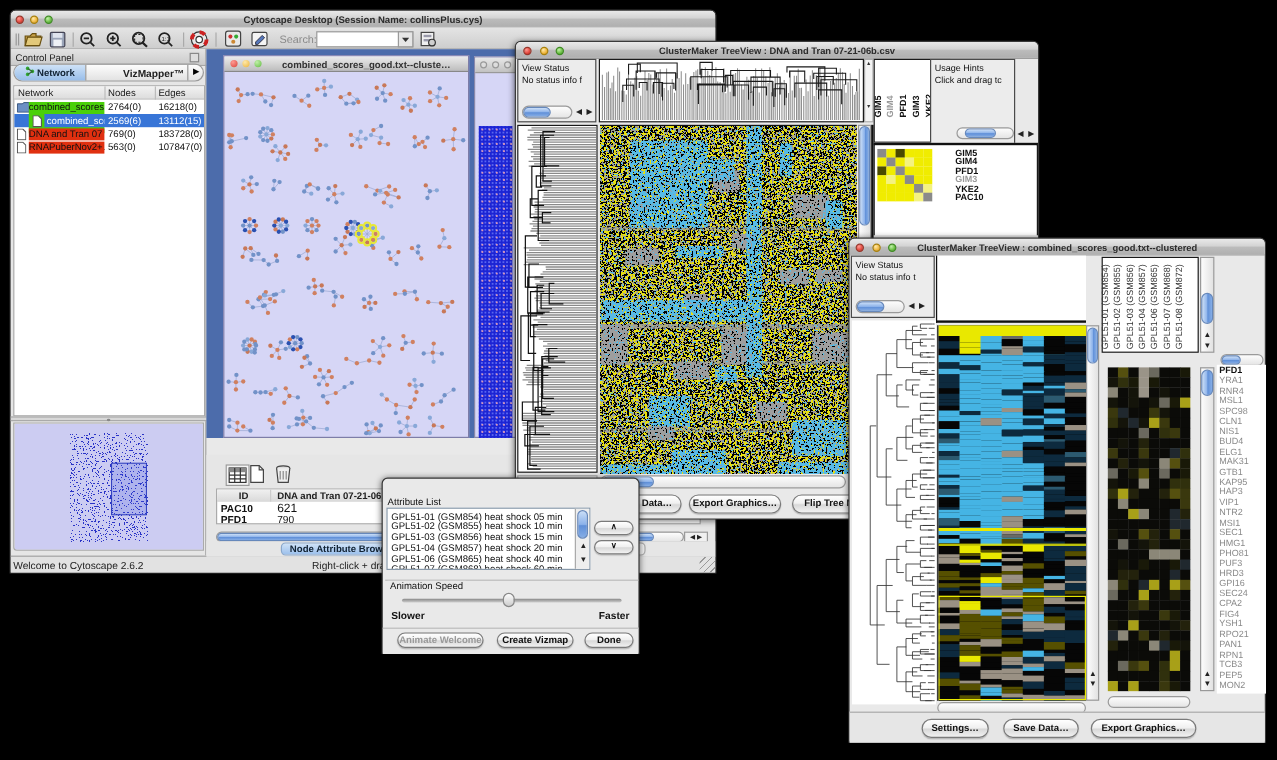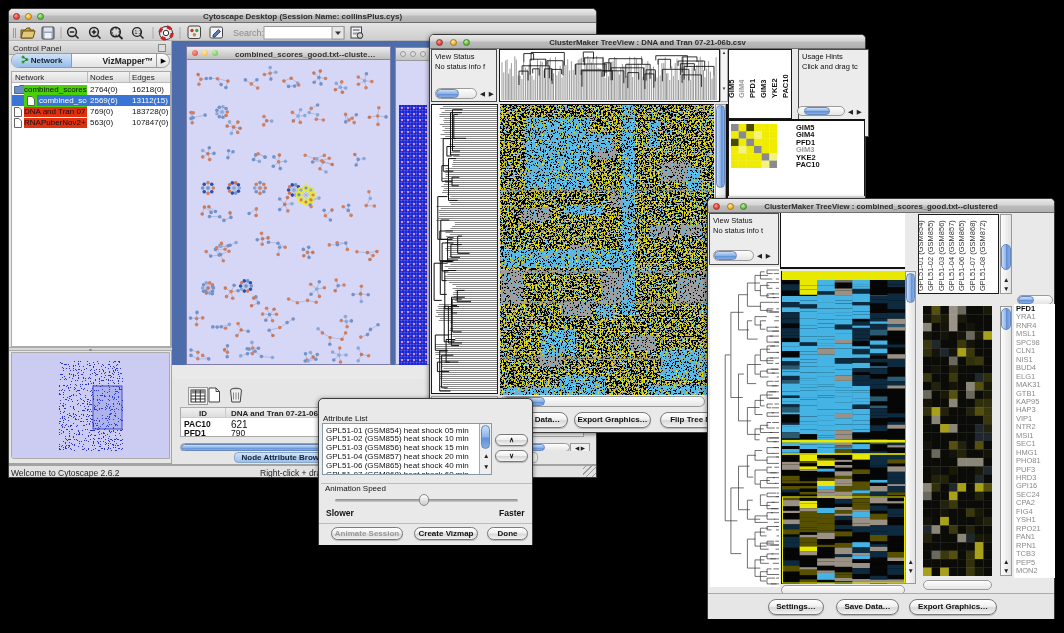--- a/index.html
+++ b/index.html
@@ -173,21 +173,21 @@
           <feTurbulence type="fractalNoise" baseFrequency="0.8" numOctaves="2" seed="8"></feTurbulence>
           <feColorMatrix type="matrix" values="0 0 0 0 0.16, 0 0 0 0 0.2, 0 0 0 0 0.78, 4 0 0 0 -2.05"></feColorMatrix>
           <feComponentTransfer>
             <feFuncA type="discrete" tableValues="0 1"></feFuncA>
           </feComponentTransfer>
         </filter>
         <rect width="159" height="107" fill="#ccccf2"></rect>
         <rect x="47" y="8" width="64" height="90" filter="url(#ovn)"></rect>
         <rect x="81" y="33" width="29" height="43" fill="rgba(70,90,220,0.22)" stroke="#2233bb" stroke-width="0.8"></rect>
       </svg></div>
-    <div class="abs" style="left:0;top:454px;width:587px;height:14px;background:#e2e2e2;border-top:3px solid #a3a3a3;font-size:8.5px;color:#222">
+    <div class="abs" style="left:0;top:454px;width:587px;height:14px;background:#e2e2e2;border-top:1px solid #a3a3a3;font-size:8.5px;color:#222">
       <span style="position:absolute;left:2px;top:2px">Welcome to Cytoscape 2.6.2</span>
       <span style="position:absolute;left:251px;top:2px">Right-click + drag  to  ZOOM</span>
       <span style="position:absolute;left:496px;top:2px">Middle-</span>
     </div>
     <div class="abs" style="left:574px;top:455px;width:13px;height:13px;background:repeating-linear-gradient(135deg,transparent 0 3px,#999 3px 4px)"></div>
     <div class="abs" style="left:163px;top:32px;width:424px;height:324px;background:#4c6cab;overflow:hidden">
       <div class="abs" style="left:223px;top:6px;width:122px;height:318px;border:1px solid #8888aa;background:#d6d6f6">
         <div class="abs" style="left:0;top:0;width:100%;height:13px;background:linear-gradient(180deg,#e8e8e8,#c2c2c2);border-bottom:1px solid #999">
           <span class="abs" style="left:4px;top:3px;width:6px;height:6px;border-radius:50%;border:1px solid #999;background:#ddd"></span>
           <span class="abs" style="left:14px;top:3px;width:6px;height:6px;border-radius:50%;border:1px solid #999;background:#ddd"></span>
@@ -661,21 +661,21 @@
       </svg></div>
     <div class="abs" style="left:290px;top:14px;width:8px;height:53px;background:#f4f4f4;border:1px solid #aaa;font-size:4.5px;text-align:center;color:#333;line-height:6px">▲<br><br><br><br><br><br>▼</div>
     <div class="wpanel" style="left:298px;top:14px;width:64px;height:70px">
       <div class="rot" style="left:7px;bottom:20px;color:#111;font-weight:bold">GIM5</div>
       <div class="rot" style="left:17px;bottom:20px;color:#999;font-weight:bold">GIM4</div>
       <div class="rot" style="left:28px;bottom:20px;color:#111;font-weight:bold">PFD1</div>
       <div class="rot" style="left:39px;bottom:20px;color:#111;font-weight:bold">GIM3</div>
       <div class="rot" style="left:50px;bottom:20px;color:#111;font-weight:bold">YKE2</div>
       <div class="rot" style="left:61px;bottom:20px;color:#111;font-weight:bold">PAC10</div>
     </div>
-    <div class="panel" style="left:368px;top:14px;width:71px;height:88px">
+    <div class="panel" style="left:345px;top:14px;width:71px;height:88px">
       <div style="position:absolute;left:3px;top:2px">Usage Hints</div>
       <div style="position:absolute;left:3px;top:12px;white-space:nowrap;overflow:hidden;width:64px">Click and drag tc</div>
     </div>
     <div class="sbtrack" style="left:367px;top:71px;width:48px;height:10px"></div>
     <div class="sbthumb" style="left:374px;top:72px;width:26px;height:8px"></div>
     <div class="arw" style="left:418px;top:72.5px">◀ ▶</div>
     <div class="wpanel" style="left:298px;top:84px;width:137px;height:77px;border-top:2px solid #111;border-bottom:none">
       <div class="abs" style="left:2px;top:3px"><svg width="46" height="44">
           <rect x="0.0" y="0.0" width="7.8" height="7.5" fill="#8a8a8a"></rect>
           <rect x="7.7" y="0.0" width="7.8" height="7.5" fill="#f0ec00"></rect>
@@ -1692,15 +1692,15 @@
     <div class="btn" style="left:176px;top:35px;width:33px;height:12px;font-size:7px;line-height:10px">∧</div>
     <div class="btn" style="left:176px;top:51px;width:33px;height:12px;font-size:7px;line-height:10px">∨</div>
     <div class="abs" style="left:2px;top:84px;width:211px;height:40px;border-top:1px solid #bbb">
       <div style="position:absolute;left:2px;top:0px;font-size:8px;color:#111;background:#e9e9e9;padding:0 2px">Animation Speed</div>
       <div style="position:absolute;left:14px;top:15px;width:183px;height:3px;background:linear-gradient(180deg,#888,#ccc);border-radius:2px"></div>
       <div style="position:absolute;left:98px;top:10px;width:10px;height:12px;background:linear-gradient(180deg,#fdfdfd,#ccc);border:1px solid #888;border-radius:5px 5px 5px 5px"></div>
       <div style="position:absolute;left:5px;top:24px;font-size:8.5px;font-weight:bold;color:#111">Slower</div>
       <div style="position:absolute;left:178px;top:24px;font-size:8.5px;font-weight:bold;color:#111">Faster</div>
     </div>
     <div class="abs" style="left:0;top:124px;width:213px;height:22px;background:#e9e9e9;border-top:1px solid #bbb"></div>
-    <div class="btn" style="left:12px;top:128px;width:72px;height:13px;font-size:8px;line-height:11px;color:#999">Animate Session</div>
+    <div class="btn" style="left:12px;top:128px;width:72px;height:13px;font-size:8px;line-height:11px;color:#999">Animate Welcome</div>
     <div class="btn" style="left:95px;top:128px;width:64px;height:13px;font-size:8px;line-height:11px">Create Vizmap</div>
     <div class="btn" style="left:168px;top:128px;width:41px;height:13px;font-size:8px;line-height:11px">Done</div>
   </div>
 </body></html>

